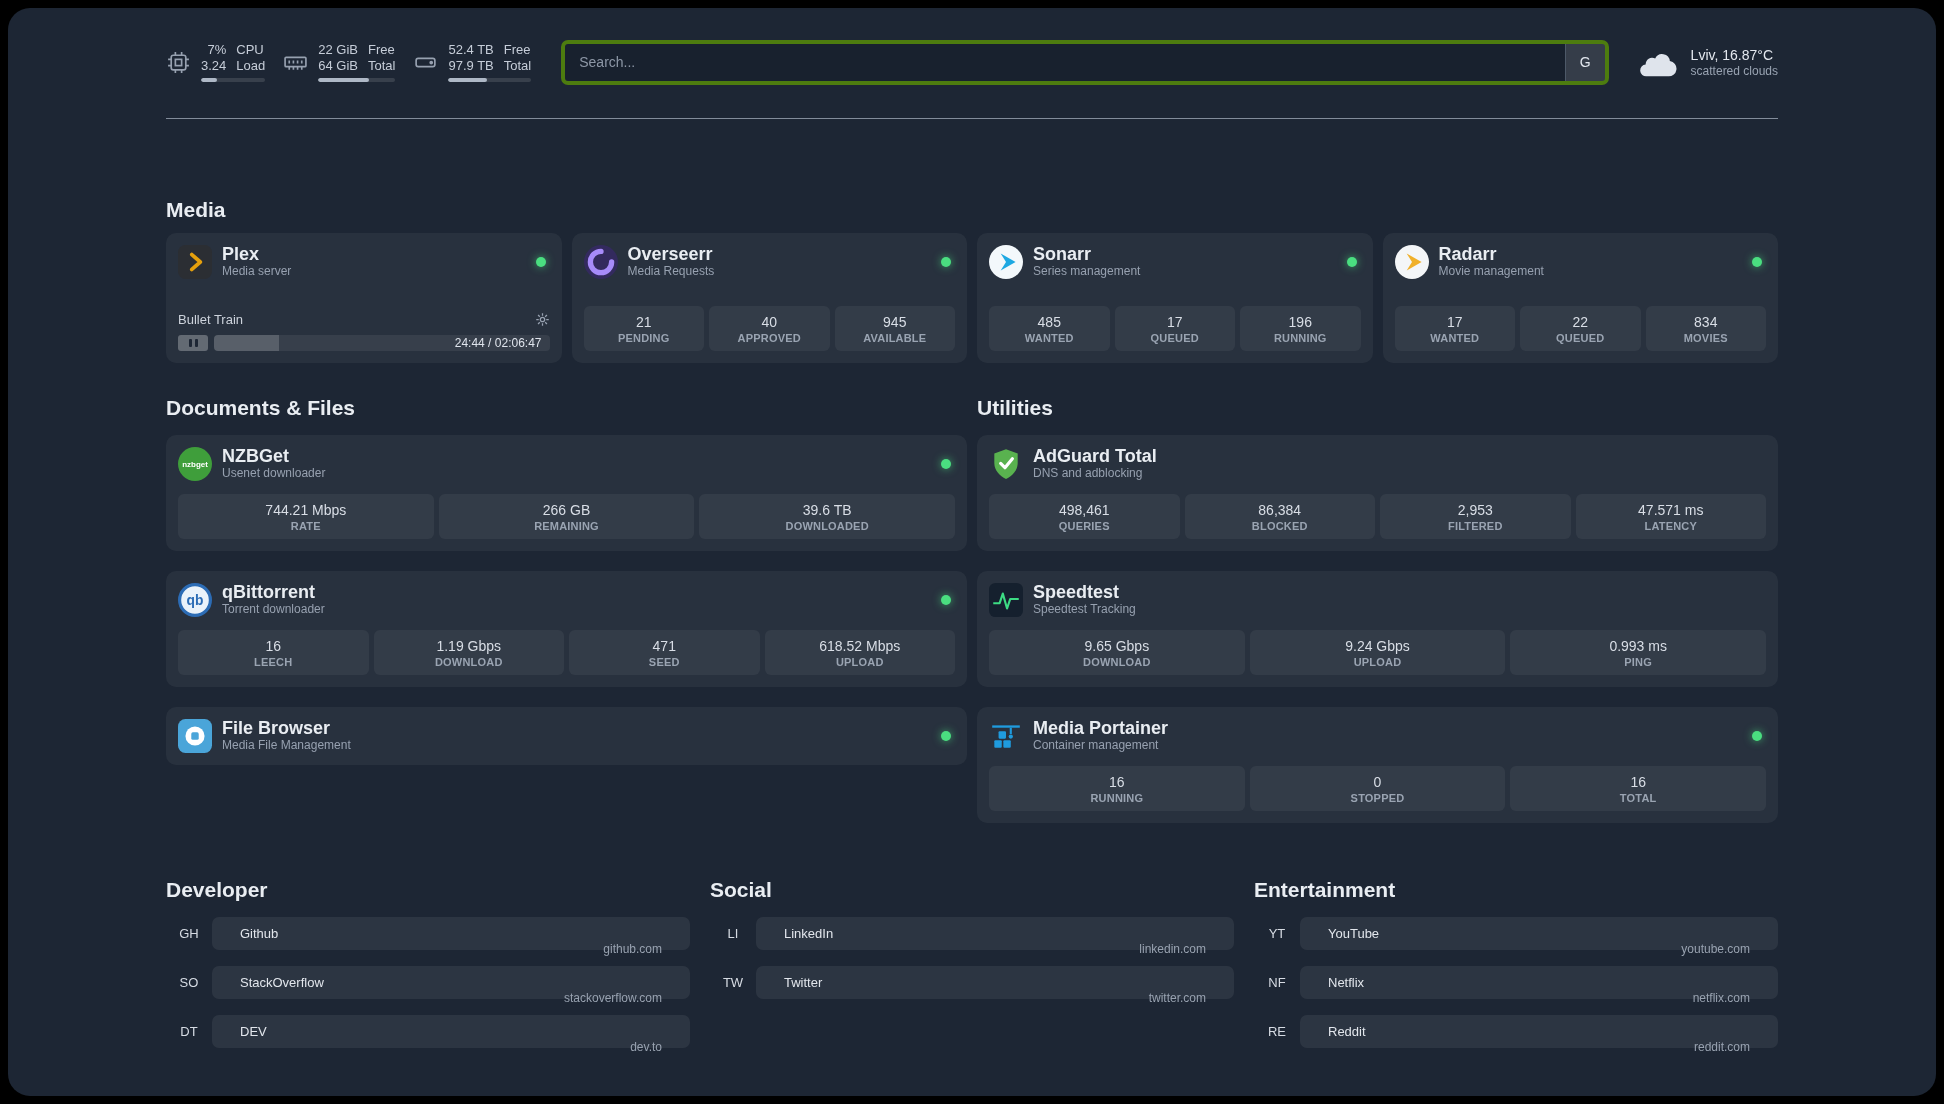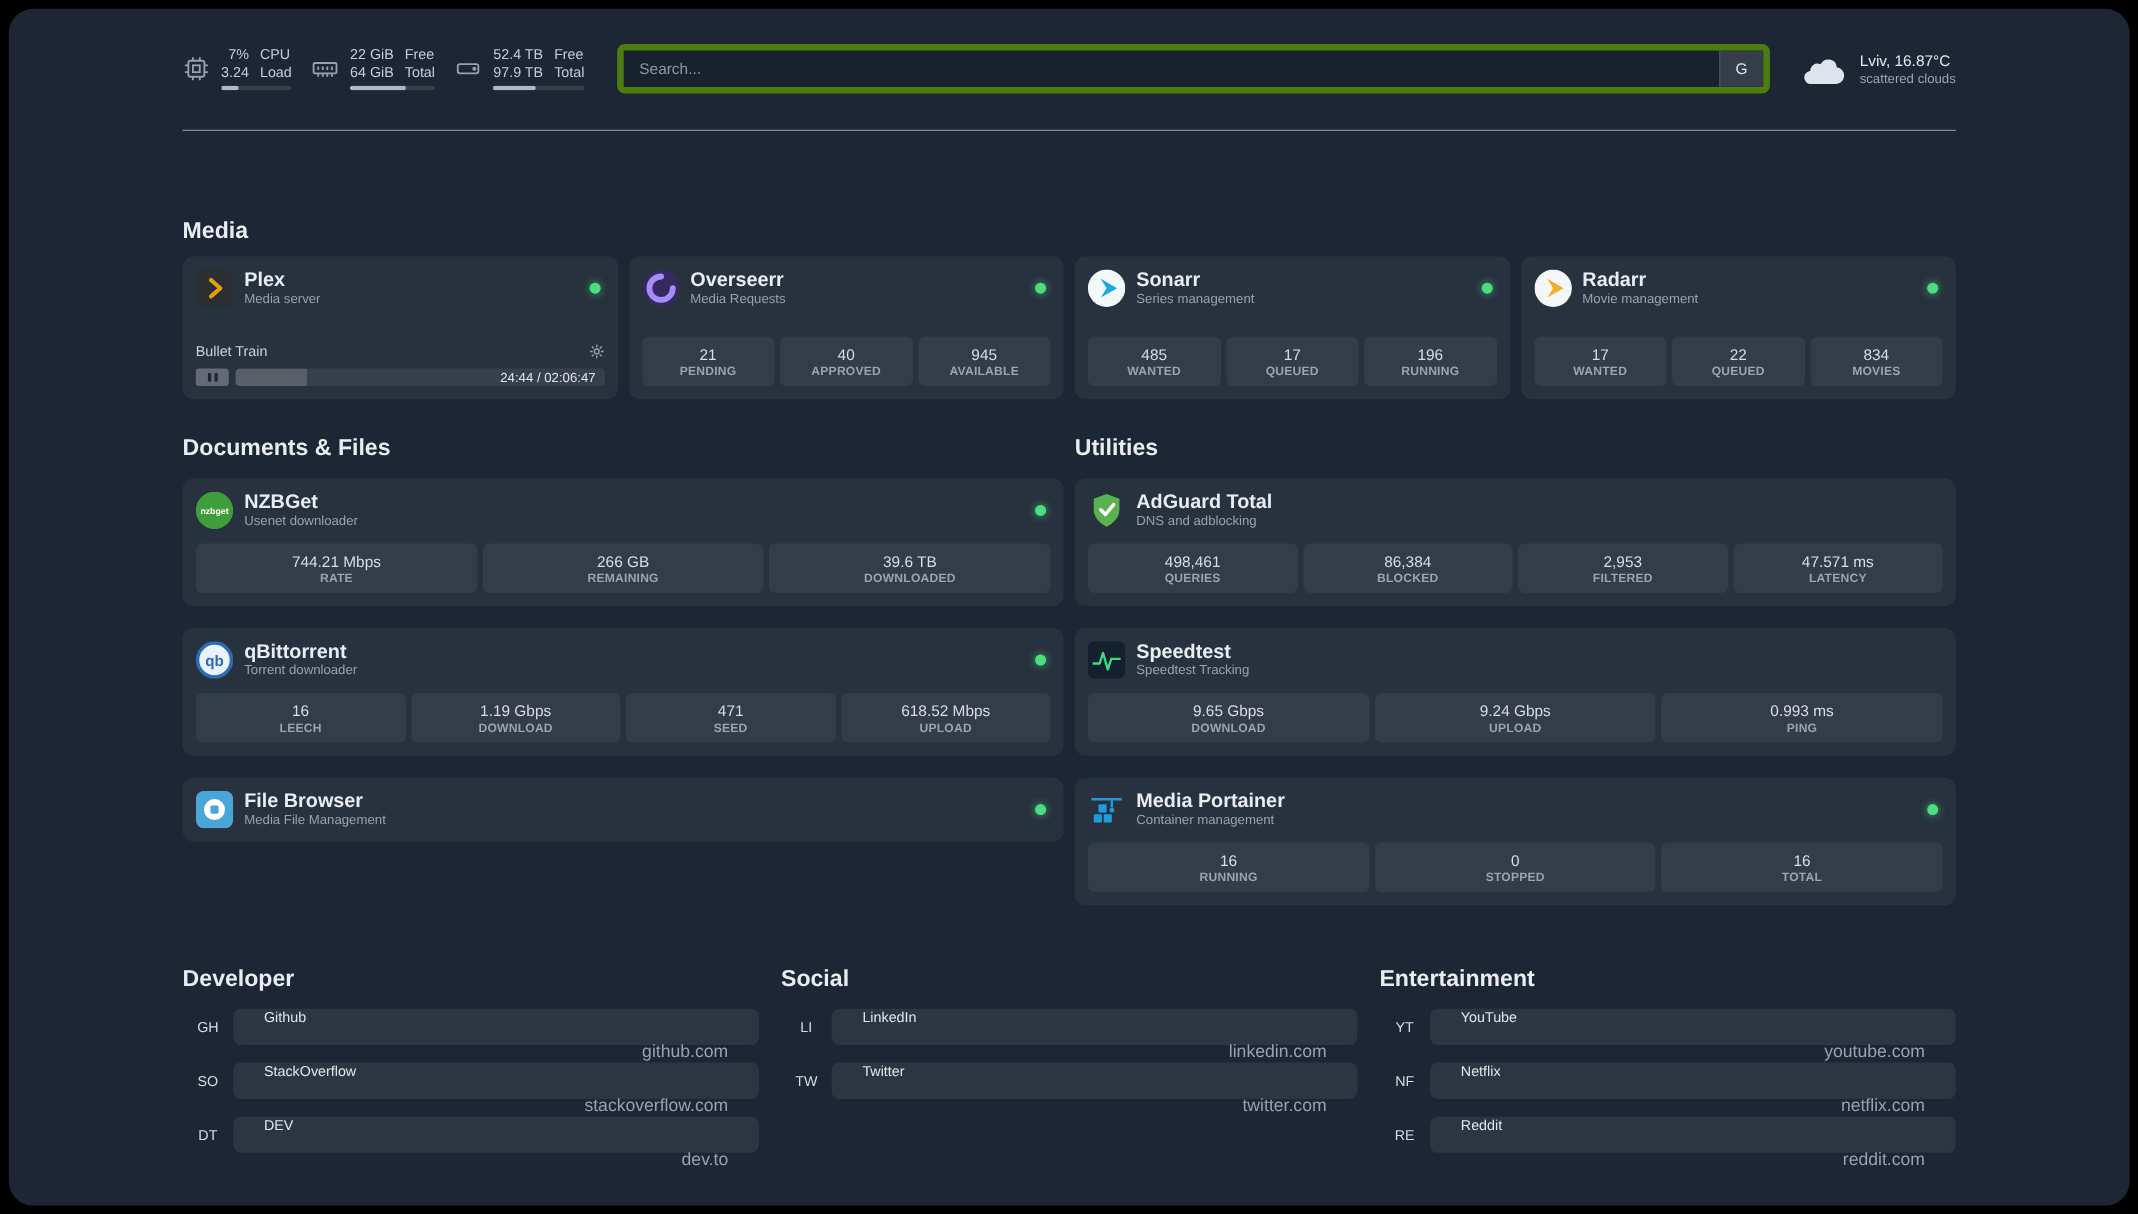--- a/index.html
+++ b/index.html
@@ -23,21 +23,21 @@
   .resources { display: flex; align-items: center; gap: 18px; }
   .resource { display: flex; align-items: center; gap: 10px; }
   .res-icon svg { width: 25px; height: 25px; display: block; }
   .res-rows { display: flex; gap: 10px; }
   .res-col { display: flex; flex-direction: column; font-size: 13px; line-height: 16px; color: #c6cdd8; }
   .res-col.values { text-align: right; }
   .res-bar { margin-top: 4px; height: 4px; border-radius: 2px; background: rgba(255,255,255,0.12); overflow: hidden; }
   .res-fill { height: 100%; background: #aeb8c6; border-radius: 2px; }
 
   .search { flex: 1; margin: 0 26px 0 30px; height: 45px; display: flex; align-items: stretch;
-    border: 6px solid #4d7c0f; border-radius: 7px; background: rgba(10,16,26,0.22); overflow: hidden; }
+    border: 4px solid #4d7c0f; border-radius: 7px; background: rgba(10,16,26,0.22); overflow: hidden; }
   .search-input { flex: 1; background: transparent; border: none; outline: none;
     color: #dfe4ec; font-size: 14px; padding: 0 14px; font-family: inherit; }
   .search-input::placeholder { color: #8d97a6; }
   .search-provider { width: 40px; background: rgba(255,255,255,0.13); border: none;
     border-left: 1px solid #4d5968; color: #e2e7ee; font-size: 14px; font-family: inherit; cursor: pointer; }
 
   .weather { display: flex; align-items: center; gap: 12px; }
   .weather-icon svg { width: 44px; height: 30px; display: block; }
   .weather-loc { font-size: 14px; color: #e4e8ef; line-height: 18px; }
   .weather-cond { font-size: 12px; color: #99a3b2; line-height: 15px; }
@@ -85,23 +85,23 @@
   .mid-col .section-title { margin-bottom: 14px; }
   .mid-col .card + .card { margin-top: 20px; }
 
   
   .bookmarks-grid { margin-top: 54px; display: grid; grid-template-columns: repeat(3, 1fr); gap: 20px; padding-bottom: 36px; align-items: start; }
   .bm-col .section-title { margin-bottom: 14px; }
   .bookmark { display: flex; align-items: center; height: 33px; cursor: pointer; }
   .bookmark + .bookmark { margin-top: 16px; }
   .bm-abbr { width: 46px; text-align: center; font-size: 13px; color: #d6dbe3; flex: 0 0 auto; }
   .bm-body { flex: 1; height: 100%; background: rgba(255,255,255,0.07); border-radius: 7px;
-    display: flex; padding: 0 28px; }
+    display: flex; align-items: center; padding: 0 28px; }
   .bm-name { font-size: 13px; color: #e2e6ec; }
-  .bm-url { margin-left: auto; font-size: 16px; color: #98a2b0; margin-top: 31px; }
+  .bm-url { margin-left: auto; font-size: 12px; color: #98a2b0; margin-top: 31px; }
 </style>
 </head>
 <body>
 
 <div class="frame">
   <div class="container">
 
     <div class="topbar">
       <div class="resources">
 

